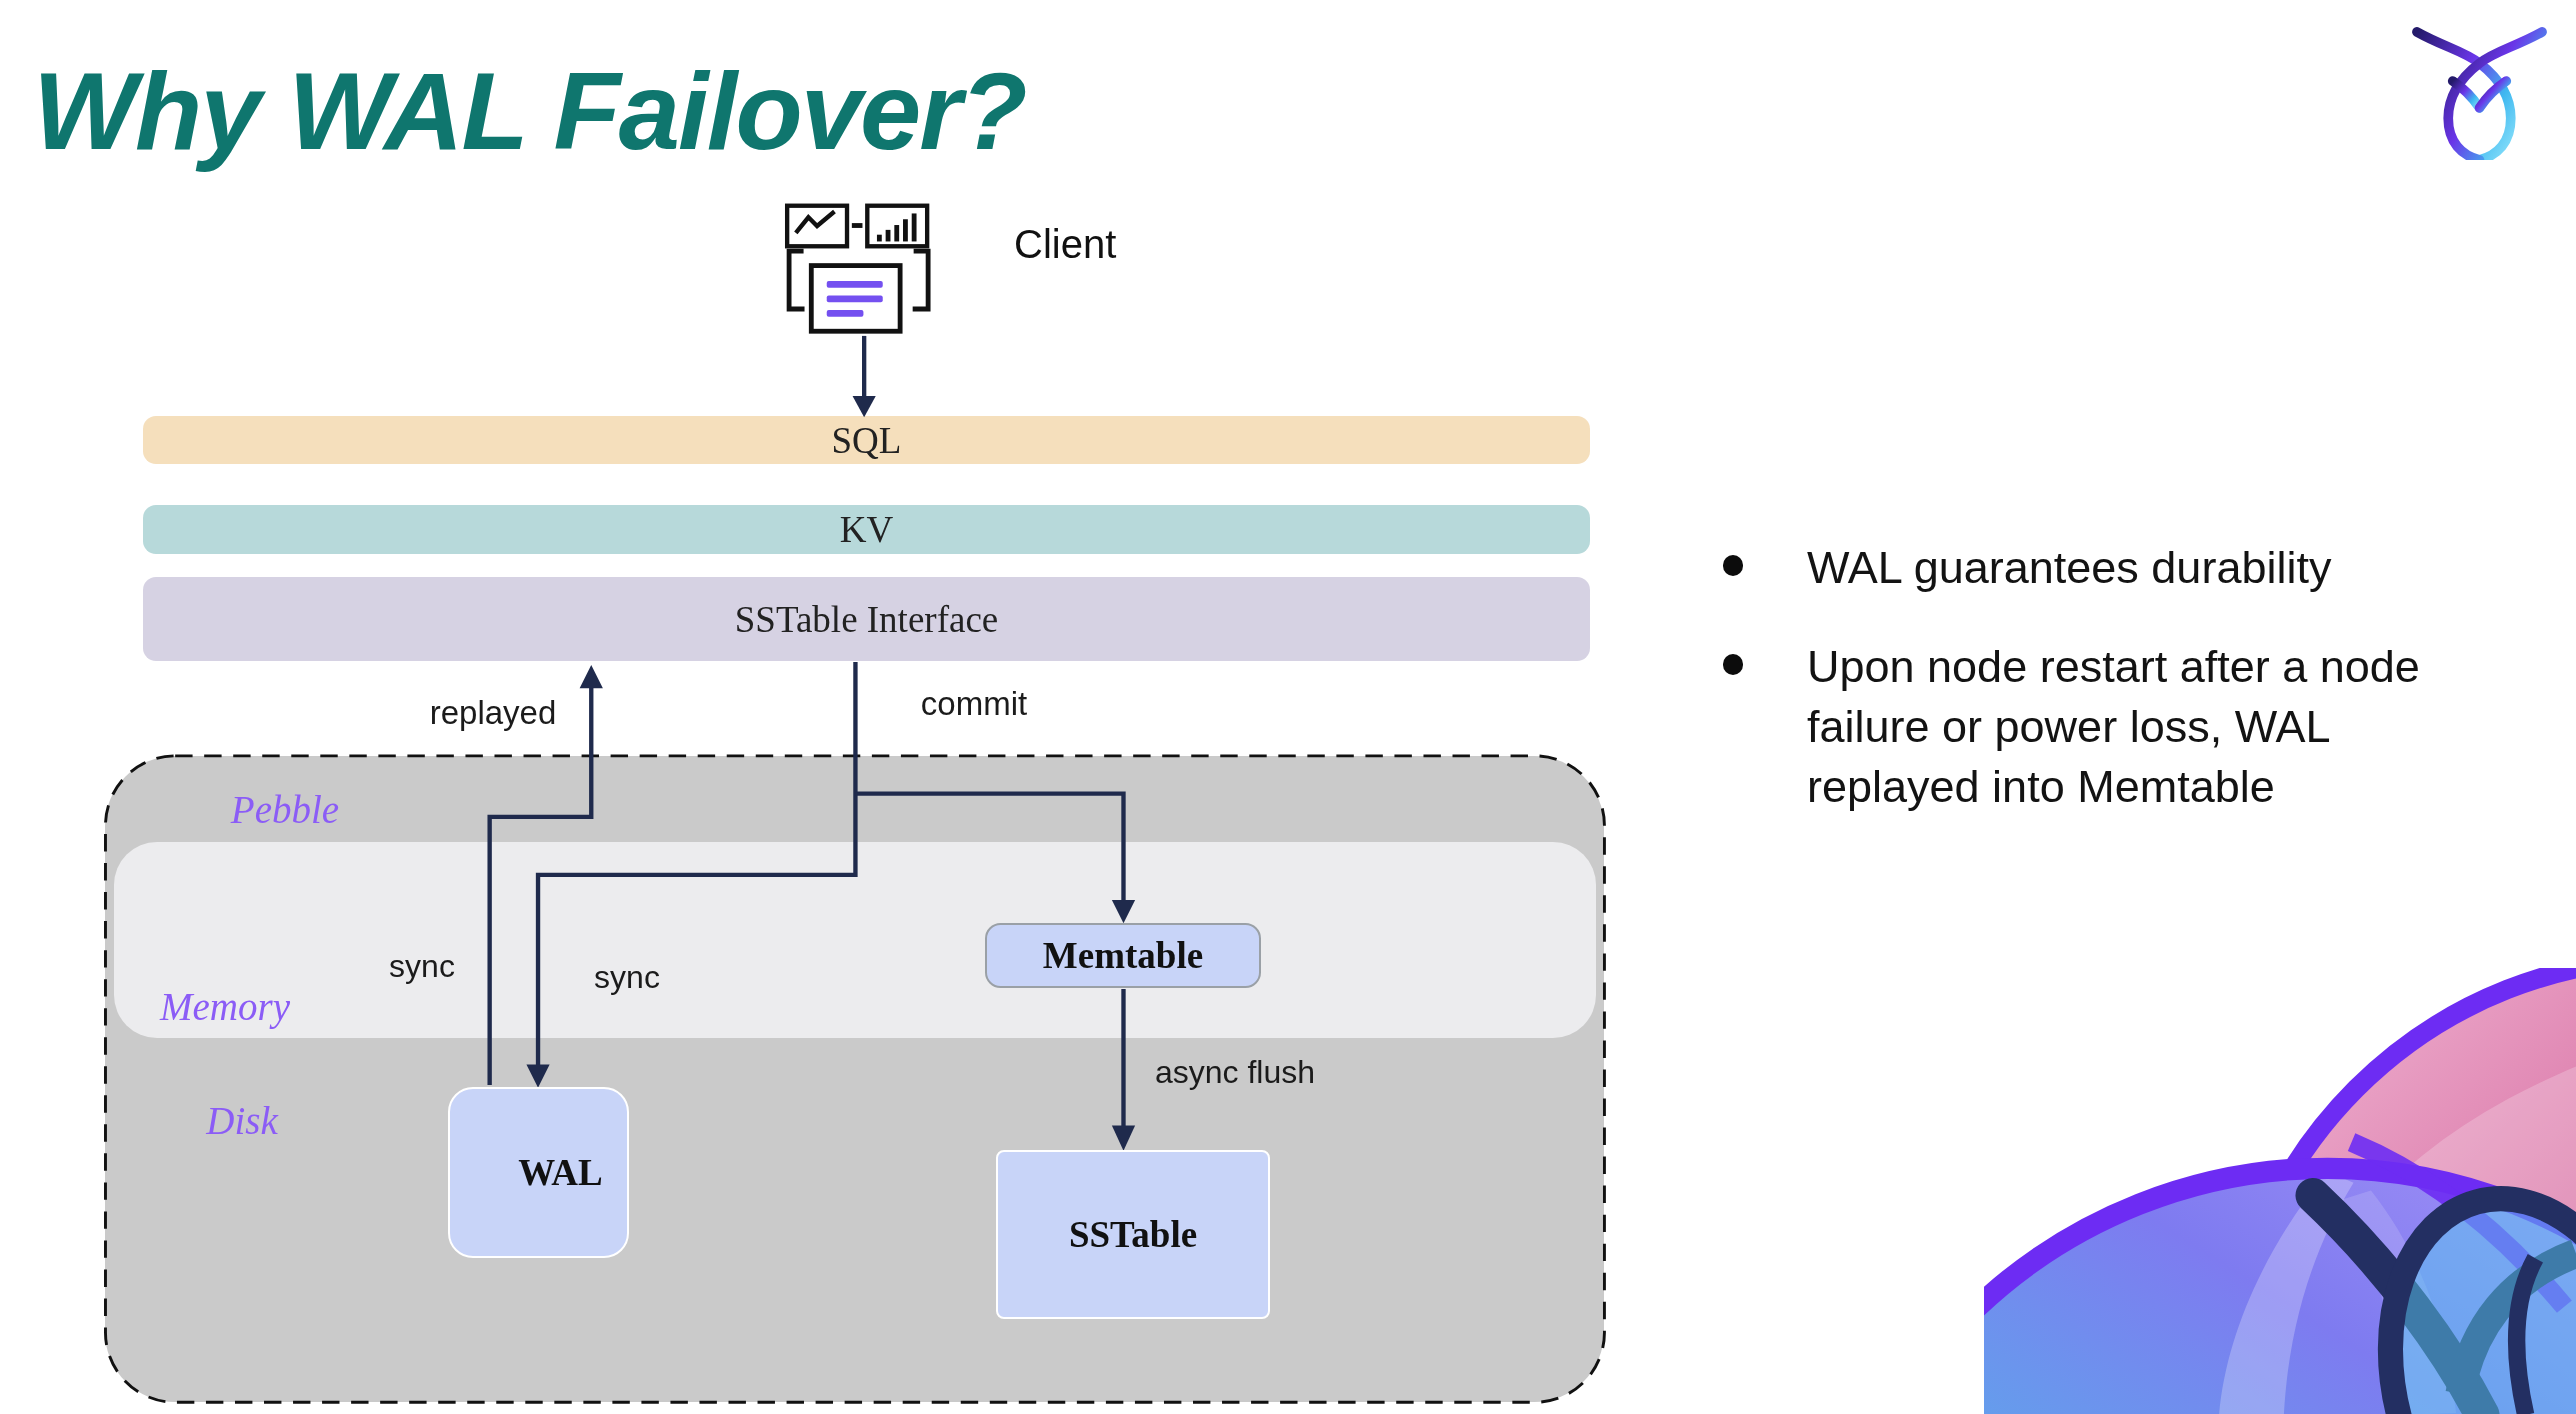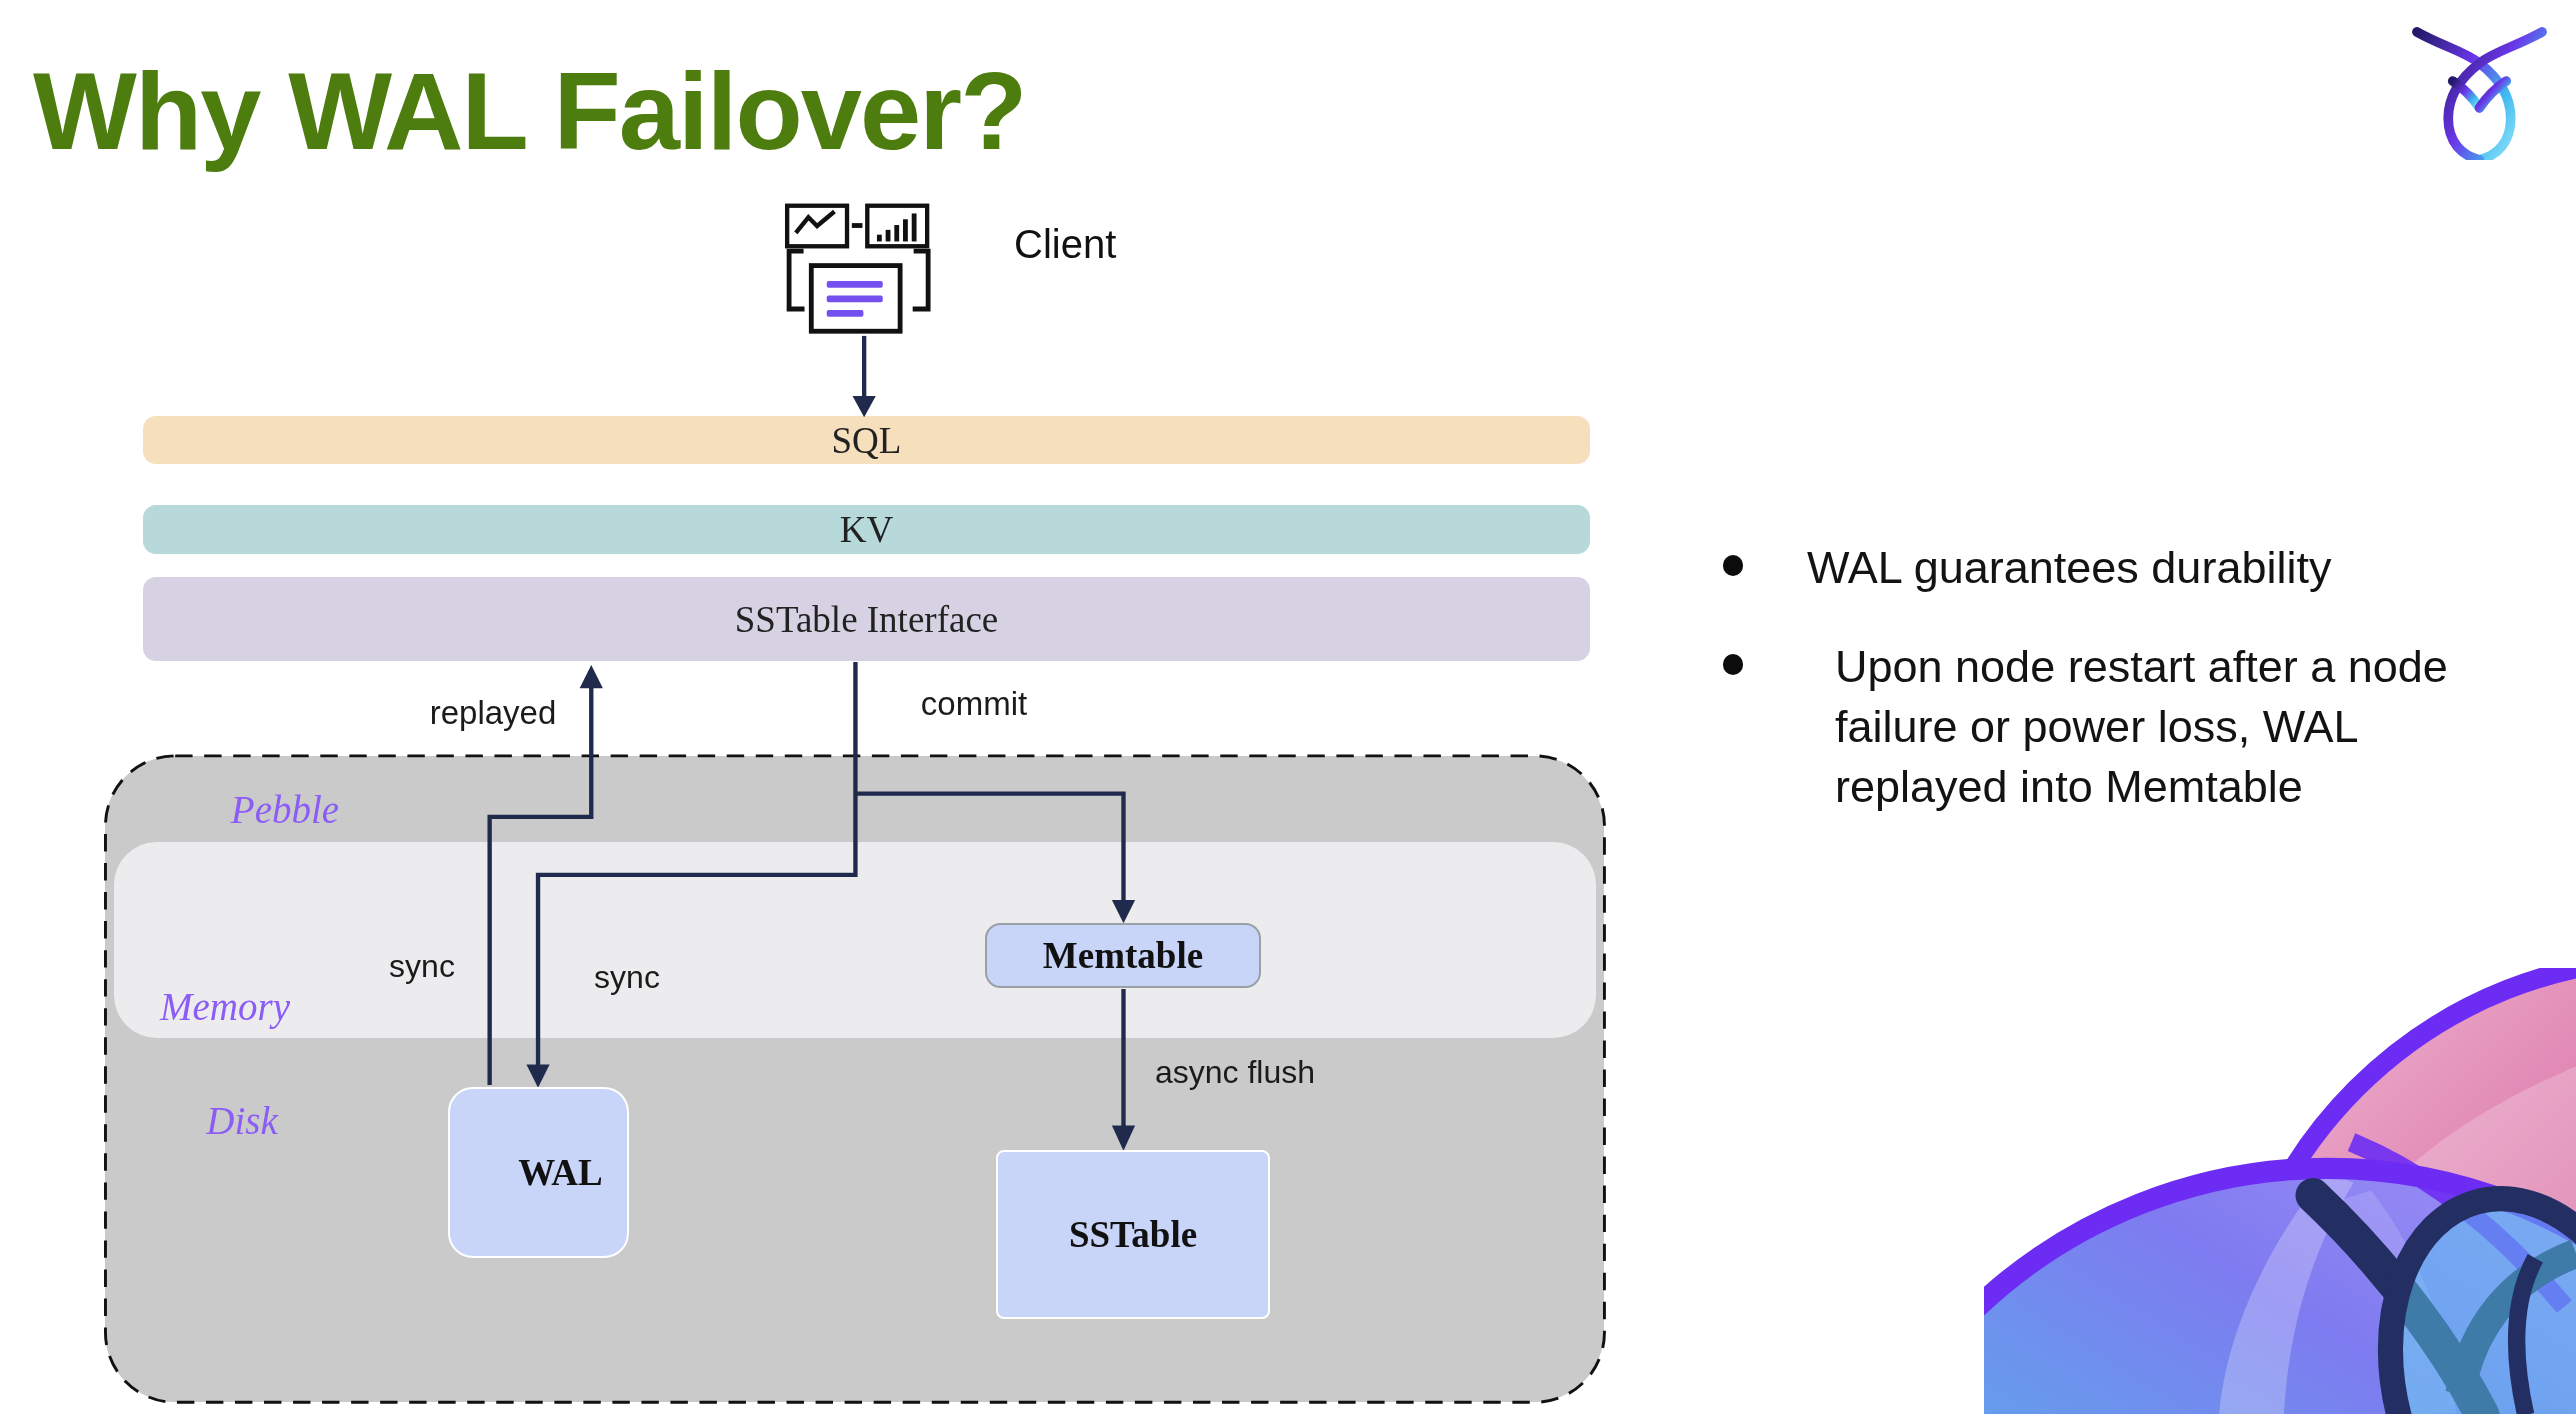--- a/index.html
+++ b/index.html
@@ -4,21 +4,21 @@
 <style>
   html,body{margin:0;padding:0;background:#ffffff;}
   #slide{
     position:relative;width:2576px;height:1415px;background:#ffffff;overflow:hidden;
     font-family:"Liberation Sans",sans-serif;color:#161616;
   }
   .abs{position:absolute;}
   
   #title{
     left:33px;top:56px;font-size:110px;font-weight:bold;letter-spacing:-1.9px;
-    color:#4d7c0f;line-height:1.0;white-space:nowrap;
+    color:#0f766e;line-height:1.0;white-space:nowrap;font-style:italic;
   }
   
   .layer-bar{
     left:143px;width:1447px;border-radius:13px;
     display:flex;align-items:center;justify-content:center;
     font-family:"Liberation Serif",serif;font-size:37px;color:#222;text-align:center;
   }
   #bar-sql{top:416px;height:48px;background:#f5dfbc;}
   #bar-kv{top:505px;height:49px;background:#b7d9da;}
   #bar-storage{top:577px;height:84px;background:#d6d2e3;}
@@ -49,21 +49,21 @@
   #label-committed{left:493px;top:713px;}
   #label-commit{left:974px;top:704px;}
   #label-sync-1{left:422px;top:966px;font-size:32px;}
   #label-sync-2{left:627px;top:977px;font-size:32px;}
   #label-async-flush{left:1235px;top:1072px;font-size:32px;}
   
   #client-label{left:1014px;top:244px;transform:translateY(-50%);font-size:40px;color:#111;}
   
   #bullets{left:1715px;top:538px;width:852px;}
   .bullet-row{display:flex;align-items:flex-start;}
-  .bullet-row + .bullet-row{margin-top:39px;gap:28px;}
+  .bullet-row + .bullet-row{margin-top:39px;}
   .bullet-dot{width:20.3px;height:20.3px;border-radius:50%;background:#0c0c0c;margin:17.4px 0 0 7.7px;flex:0 0 auto;}
   .bullet-text{margin-left:64px;font-size:45px;line-height:60px;color:#131313;width:619px;}
   svg{display:block;}
 </style>
 </head>
 <body>
 
 <div id="slide">
 
   <div id="title" class="abs">Why WAL Failover?</div>

